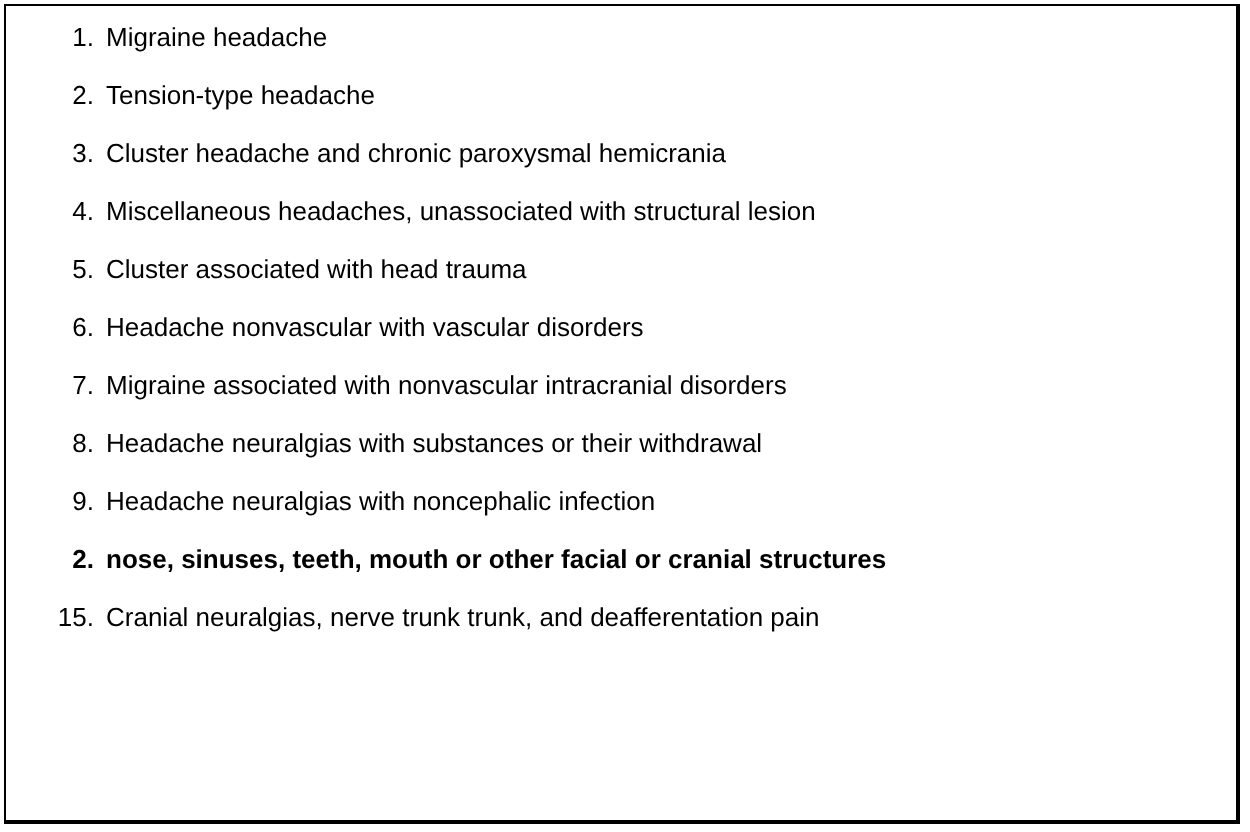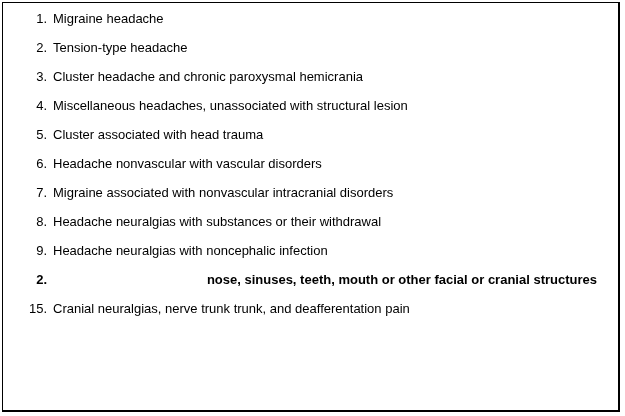--- a/index.html
+++ b/index.html
@@ -52,21 +52,21 @@
     min-width: 0;
   }
   li.bold {
     font-weight: bold;
   }
   .line.justify {
     text-align: justify;
     text-align-last: justify;
   }
   .line.plain {
-    text-align: right;
+    text-align: left;
   }
 </style>
 </head>
 <body>
 
 <div class="canvas">
   <div class="box">
     <ol class="headache-list" id="headache-list">
         <li>
           <span class="num">1.</span>

